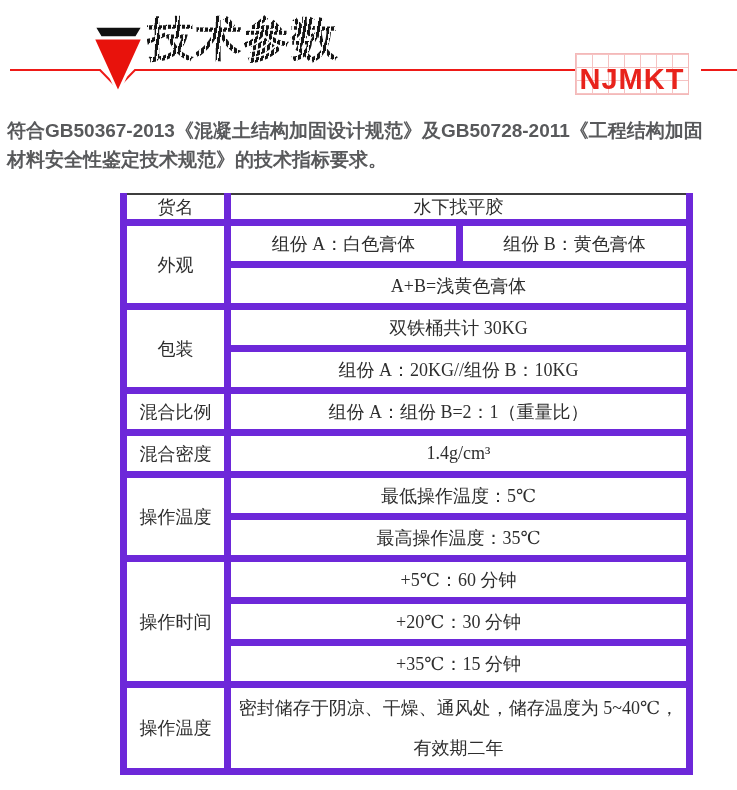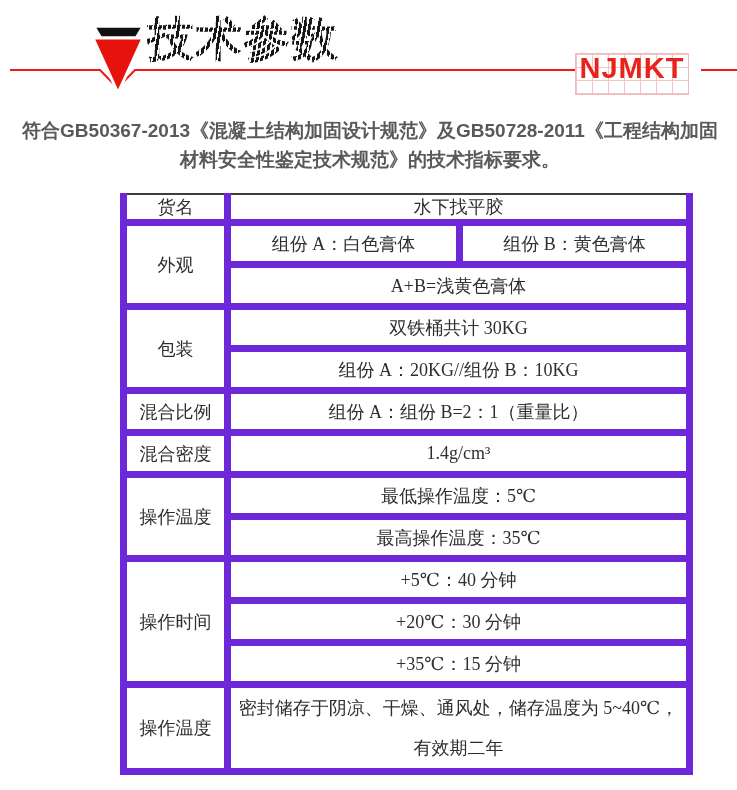--- a/index.html
+++ b/index.html
@@ -14,36 +14,36 @@
   .header-svg { position:absolute; top:0; left:0; }
   .page-title {
     position:absolute; left:147px; top:13px;
     font-size:47px; line-height:52px; font-weight:900; letter-spacing:1px;
     background:repeating-linear-gradient(100deg,#161616 0 3px,#f7f7f7 3px 4.6px);
     -webkit-background-clip:text; background-clip:text; color:transparent;
     white-space:nowrap;
   }
   .brand-logo {
     position:absolute; left:575px; top:53px; width:112px; height:40px;
-    display:flex; align-items:flex-start; justify-content:center;
+    display:flex; align-items:flex-end; justify-content:center;
     border:1px solid #f3b9b9;
     background-image:
       linear-gradient(#f6c3c3 1px, transparent 1px),
       linear-gradient(90deg,#f6c3c3 1px, transparent 1px);
     background-size:16px 13px;
   }
   .brand-logo span {
     font-size:29px; font-weight:900; letter-spacing:1px; color:#e8231c;
     transform:scaleY(1.02); line-height:1;
   }
 
   
   .intro {
     position:absolute; top:116px; left:7px; width:726px;
-    color:#58595b; font-size:19px; font-weight:700; line-height:29px;text-align:center;
+    color:#58595b; font-size:19px; font-weight:700; line-height:29px;
   }
   .intro div { white-space:nowrap; }
 
   
   .spec-table {
     position:absolute; top:193px; left:120px;
     border-collapse:collapse; table-layout:fixed; width:566px;
     border:2px solid #3d3d3d;
     font-family:"Liberation Serif","DejaVu Serif",serif;
     font-size:18px; color:#2e2e2e;
@@ -124,21 +124,21 @@
     <tr class="grp r42">
       <td rowspan="2">操作温度</td>
       <td colspan="2">最低操作温度：5℃</td>
     </tr>
     <tr class="r42">
       <td colspan="2">最高操作温度：35℃</td>
     </tr>
 
     <tr class="grp r42">
       <td rowspan="3">操作时间</td>
-      <td colspan="2">+5℃：40 分钟</td>
+      <td colspan="2">+5℃：60 分钟</td>
     </tr>
     <tr class="r42">
       <td colspan="2">+20℃：30 分钟</td>
     </tr>
     <tr class="r42">
       <td colspan="2">+35℃：15 分钟</td>
     </tr>
 
     <tr class="grp r84">
       <td>操作温度</td>

